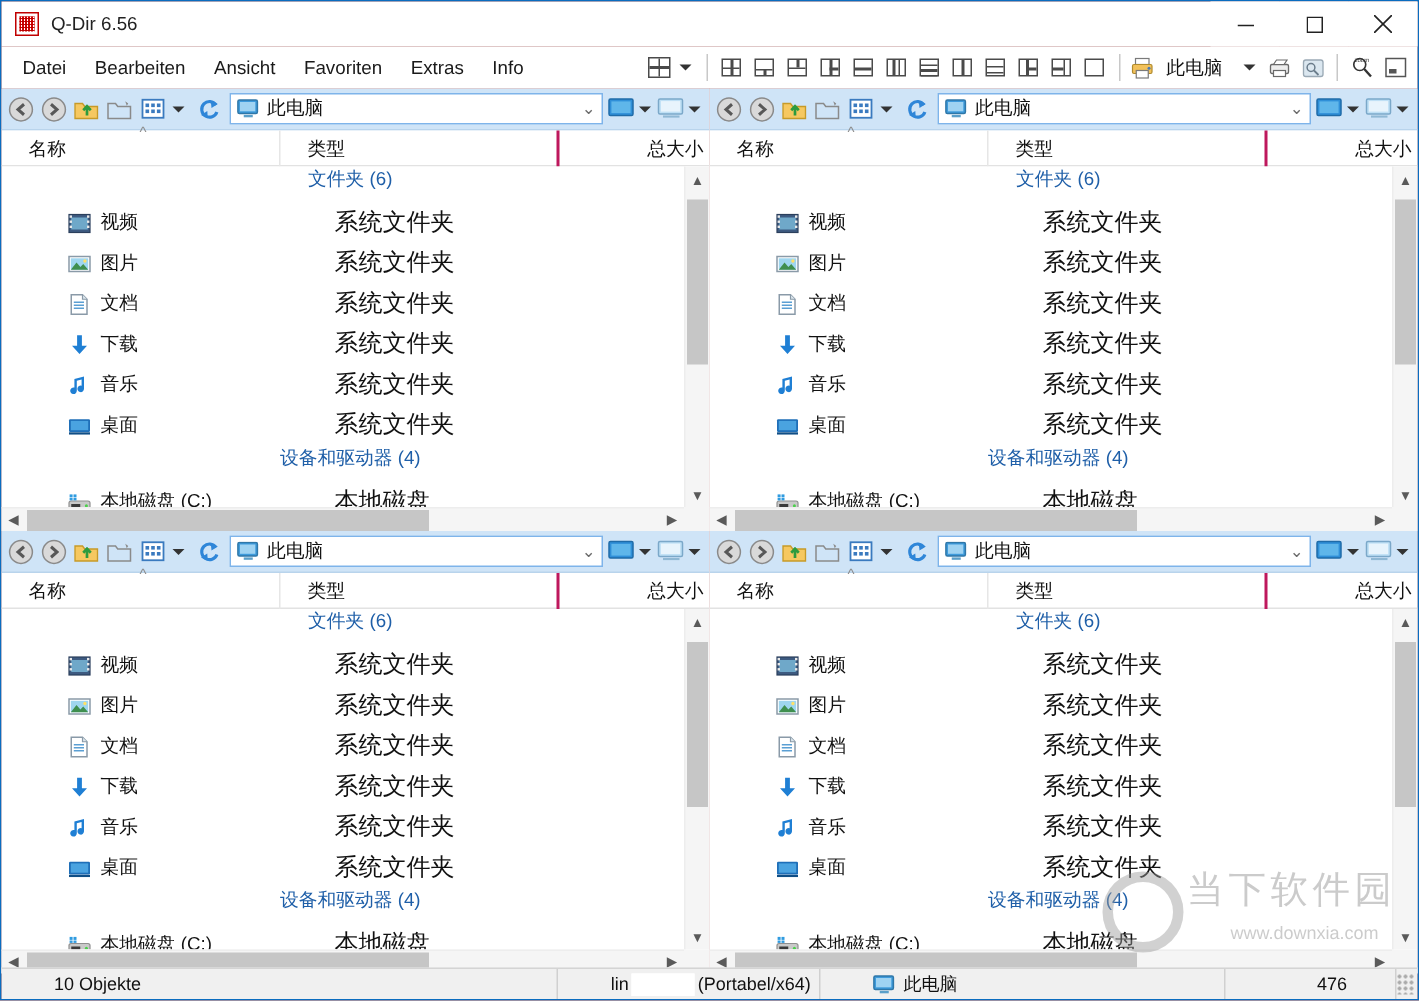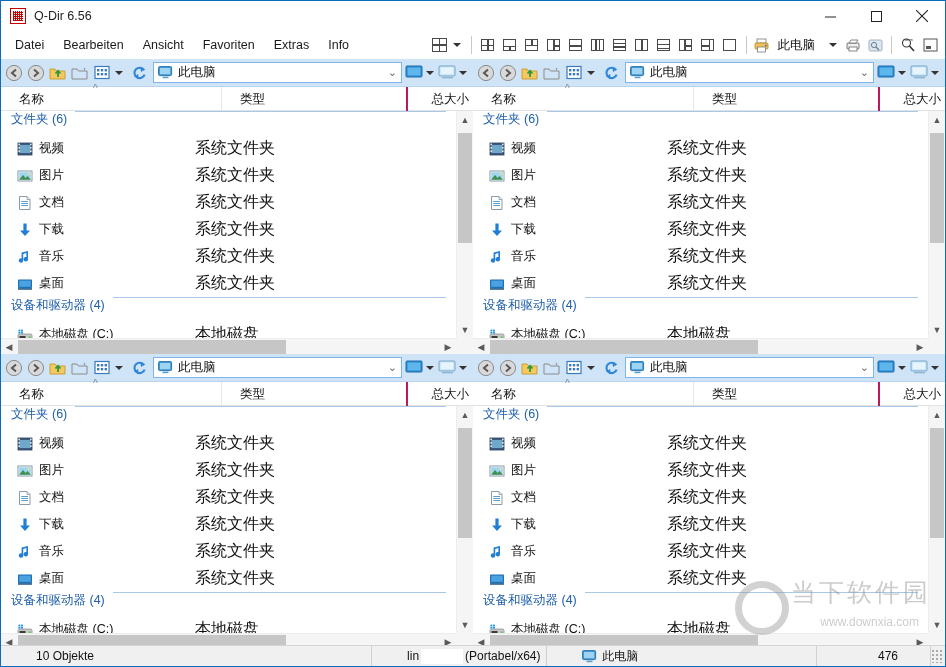--- a/index.html
+++ b/index.html
@@ -86,33 +86,33 @@
   .addr-chev{ margin-left:auto; color:#6b6b6b; font-size:11px; }
   .view-btn { display:flex; align-items:center; margin-right:1px; }
 
   
   .hdr {
     height:24px; background:#ffffff; border-bottom:1px solid #e2e2e2;
     display:flex; align-items:center; position:relative;
   }
   .hcell{ font-size:12.5px; color:#111; padding-left:18px; position:relative; height:24px; line-height:24px; }
   .hcell.name{ width:185px; }
-  .hcell.type{ width:185px; border-left:1px solid #e6e6e6;margin-left:35px; }
+  .hcell.type{ width:185px; border-left:1px solid #e6e6e6; }
   .hcell.size{ flex:1; border-left:2px solid #be185d; text-align:right; padding-right:4px; }
   .sortmark{ position:absolute; left:92px; top:-4px; color:#8c8c8c; font-size:10px; }
 
   
   .body { position:relative; height:243px; background:#ffffff; }
   .listarea{ position:absolute; left:0; top:0; right:17px; bottom:16px; overflow:hidden; }
   .grp {
-    display:flex; align-items:flex-start; height:24px; padding-left:10px;
+    display:flex; align-items:center; height:24px; padding-left:10px;flex-direction:column;
   }
   .grp span{ font-size:12.5px; color:#1f5fa8; white-space:nowrap; }
   .grp .rule{ flex:1; height:1px; background:#a9c7e8; margin-left:8px; margin-right:10px; }
-  .row{ display:flex; align-items:center; height:27px; }
+  .row{ display:flex; align-items:center; height:27px;padding-left:28px; }
   .cell-name{ width:185px; display:flex; align-items:center; padding-left:10px; }
   .cell-name span{ font-size:12.5px; color:#111; margin-left:6px; white-space:nowrap; }
   .cell-type{ width:185px; font-size:16px; color:#111; padding-left:9px; white-space:nowrap; }
   .ficon{ width:16px;height:16px; flex:none; position:relative; }
 
   
   .vsb { position:absolute; right:0; top:0; width:17px; bottom:16px; background:#f5f5f5; border-left:1px solid #ededed; }
   .vsb .ar { height:17px; display:flex; align-items:center; justify-content:center; color:#5a5a5a; font-size:9px; }
   .vsb .thumb{ position:absolute; left:1px; right:1px; top:22px; height:110px; background:#c6c6c6; }
   .hsb { position:absolute; left:0; right:17px; bottom:0; height:16px; background:#f5f5f5; border-top:1px solid #ededed;

